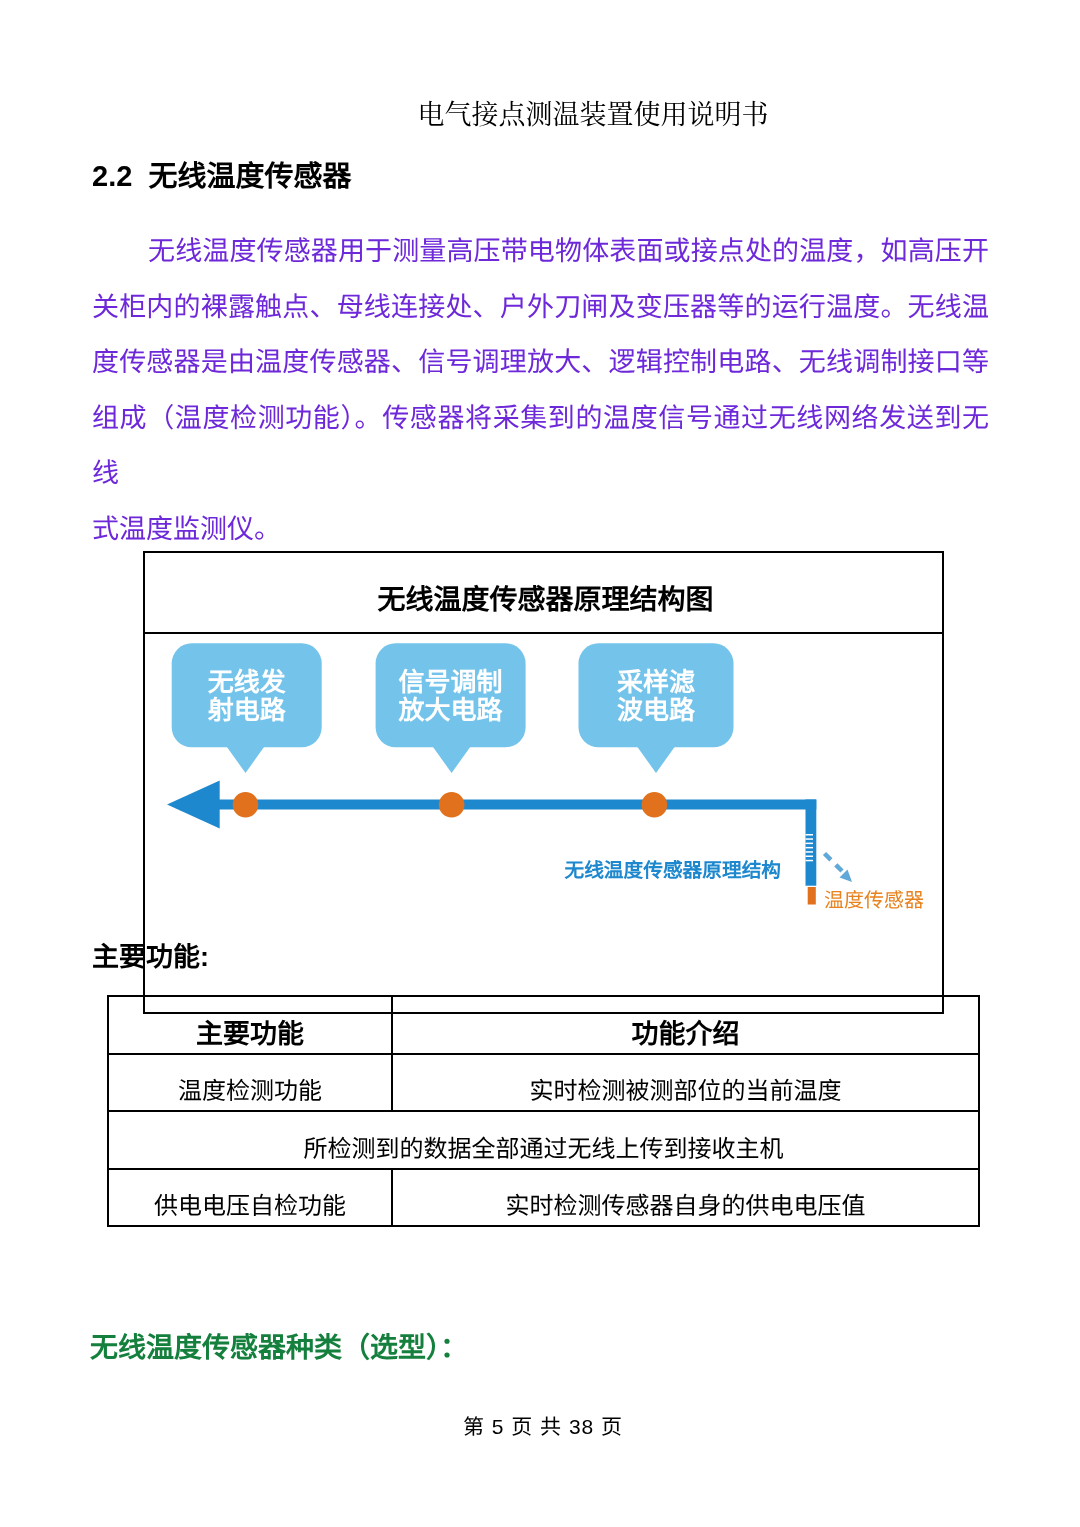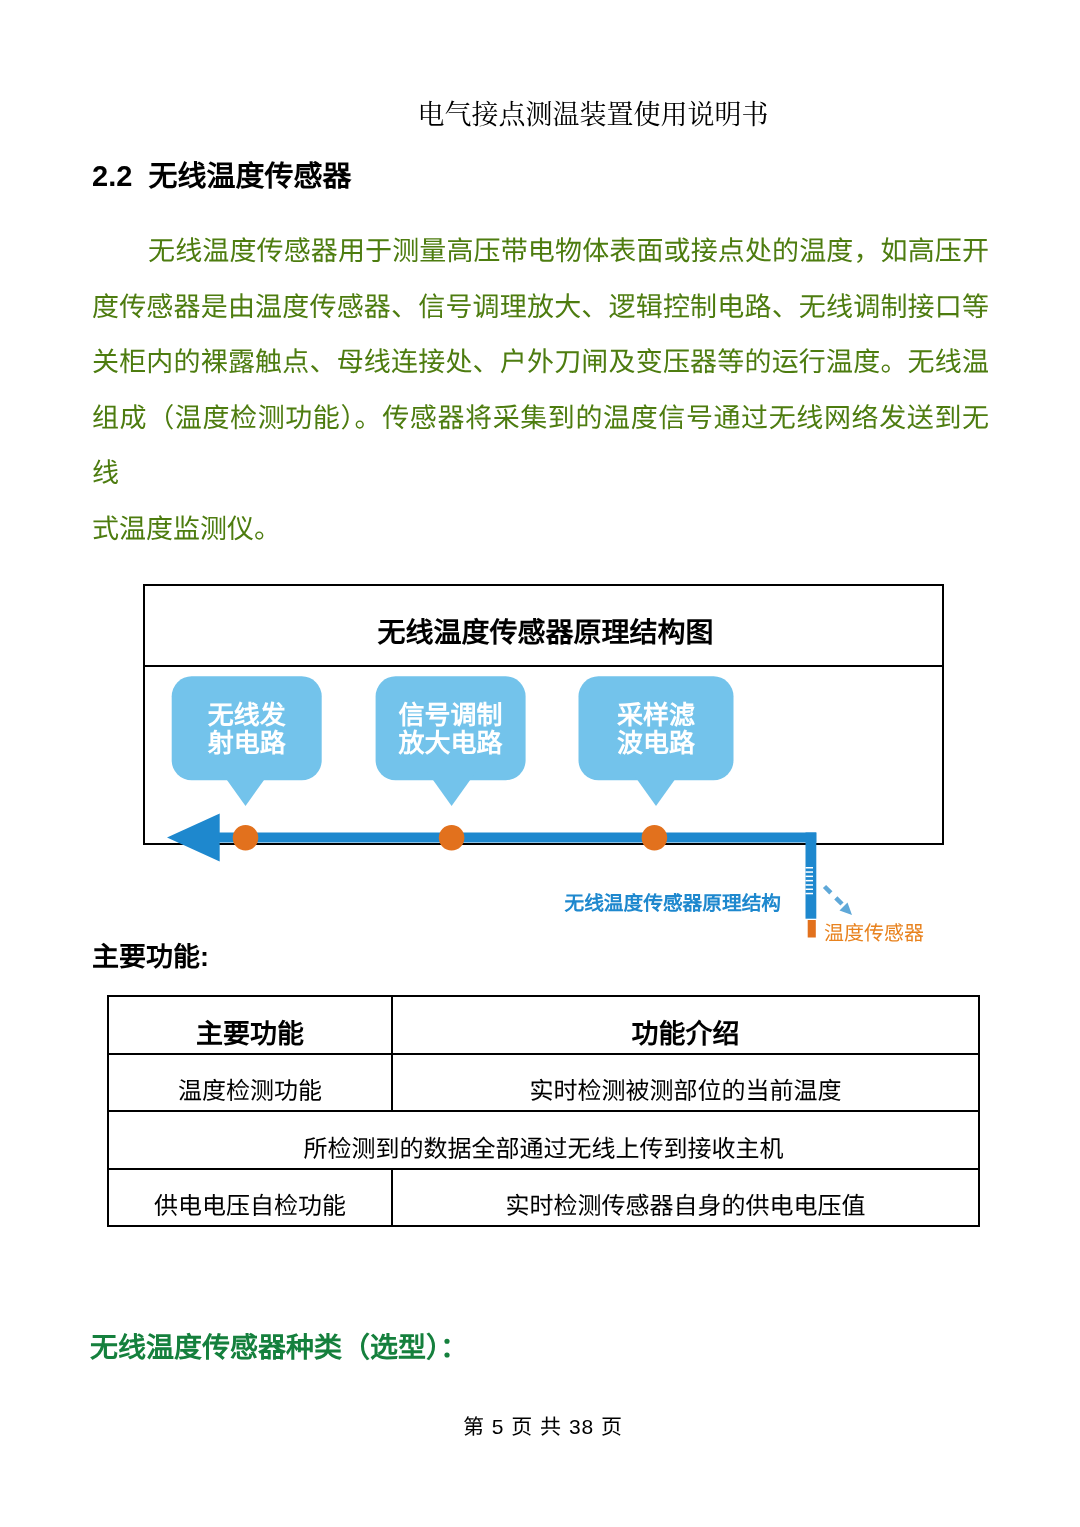--- a/index.html
+++ b/index.html
@@ -1,41 +1,41 @@
 <!DOCTYPE html>
 <html lang="zh-CN"><head>
 <meta charset="utf-8">
 <style>
   html,body{margin:0;padding:0;}
   body{width:1080px;height:1527px;background:#fff;font-family:"Liberation Sans",sans-serif;-webkit-font-smoothing:antialiased;}
   .page{position:relative;width:1080px;height:1527px;overflow:hidden;}
   .hdr{position:absolute;left:53px;top:93px;width:1080px;text-align:center;
        font-family:"Liberation Serif","Noto Serif CJK SC",serif;font-size:27px;color:#000;}
   .h22{position:absolute;left:92px;top:152px;font-size:29px;font-weight:bold;color:#000;text-align:center;}
-  .bodytxt{position:absolute;left:92px;top:224px;width:897px;font-size:27px;line-height:55.6px;color:#4d7c0f;}
+  .bodytxt{position:absolute;left:92px;top:224px;width:897px;font-size:27px;line-height:55.6px;color:#6d28d9;}
   .jl{text-align:justify;text-align-last:justify;}
-  .fig{position:absolute;left:143px;top:551px;width:801px;height:261px;border:2px solid #000;box-sizing:border-box;margin-top:33px;}
+  .fig{position:absolute;left:143px;top:551px;width:801px;height:463px;border:2px solid #000;box-sizing:border-box;}
   .figtitle{height:64.5px;padding-top:14.5px;padding-left:4px;line-height:64.5px;border-bottom:2px solid #000;text-align:center;font-size:28px;font-weight:bold;}
   .mainfn{position:absolute;left:92px;top:935px;font-size:27px;font-weight:bold;}
   .tblwrap{position:absolute;left:107px;top:995px;border-radius:31px;}
   table{border-collapse:collapse;}
   td{border:2px solid #000;text-align:center;vertical-align:middle;font-size:24px;padding:13px 0 0 0;height:42.5px;}
   .th{font-size:27px;font-weight:bold;}
   .redhead{position:absolute;left:90px;top:1325px;font-size:28px;font-weight:bold;color:#15803d;}
   .footer{position:absolute;left:3px;top:1410px;width:1080px;text-align:center;font-size:21px;letter-spacing:1px;}
 </style>
 </head>
 <body>
 <div class="page">
   <div class="hdr">电气接点测温装置使用说明书</div>
   <div class="h22">2.2&nbsp; 无线温度传感器</div>
   <div class="bodytxt">
     <div class="jl" style="text-indent:56px;">无线温度传感器用于测量高压带电物体表面或接点处的温度，如高压开</div>
+    <div class="jl">关柜内的裸露触点、母线连接处、户外刀闸及变压器等的运行温度。无线温</div>
     <div class="jl">度传感器是由温度传感器、信号调理放大、逻辑控制电路、无线调制接口等</div>
-    <div class="jl">关柜内的裸露触点、母线连接处、户外刀闸及变压器等的运行温度。无线温</div>
     <div class="jl">组成（温度检测功能）。传感器将采集到的温度信号通过无线网络发送到无线</div>
     <div>式温度监测仪。</div>
   </div>
   <div class="fig">
     <div class="figtitle">无线温度传感器原理结构图</div>
     <svg width="797" height="282" viewBox="0 0 797 282">
       <g fill="#73C3EB">
         <rect x="26.7" y="9.3" width="150" height="104" rx="20"></rect>
         <polygon points="75.5,104 125.5,104 100.5,139"></polygon>
         <rect x="230.6" y="9.3" width="150" height="104" rx="20"></rect>

